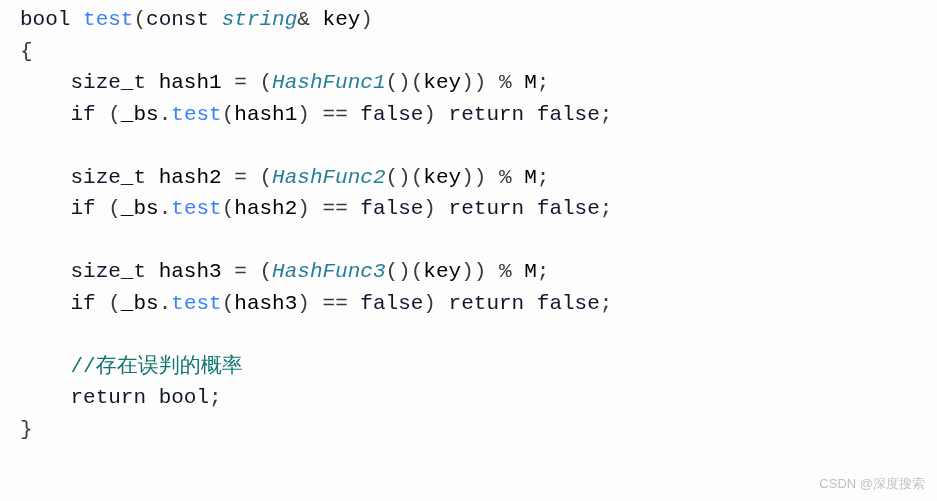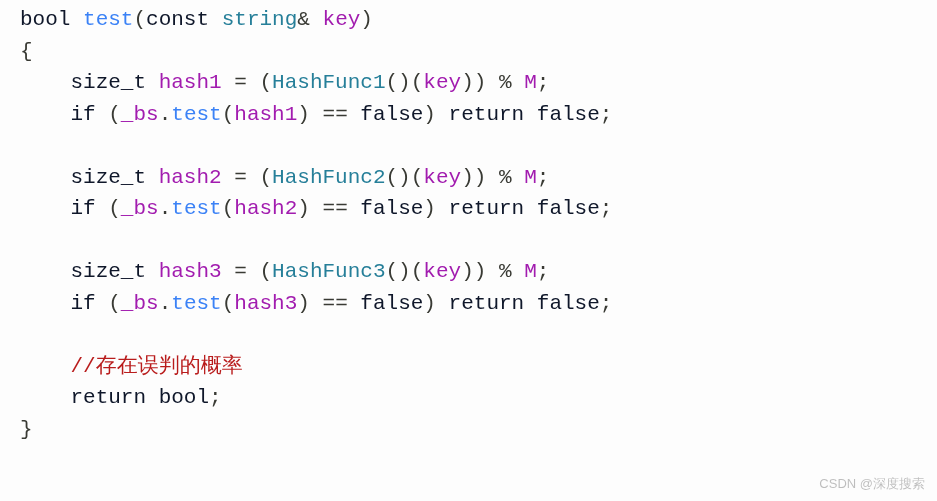--- a/index.html
+++ b/index.html
@@ -15,25 +15,25 @@
     overflow: hidden;
     position: relative;
   }
   pre {
     margin: 0;
     padding: 4px 0 0 20px;
     white-space: pre;
     font-family: inherit;
   }
   .kw   { color: #0f172a; }   
-  .type { color: #267f99; }   
-  .id   { color: #a21caf; }   
+  .type { color: #267f99; font-style: italic; }   
+  .id   { color: #000000; }   
   .fn   { color: #3b82f6; }   
   .pun  { color: #393a34; }
-  .cmt  { color: #b91c1c; }   
+  .cmt  { color: #0f766e; }   
   .watermark {
     position: absolute;
     right: 12px;
     bottom: 8px;
     font-size: 13px;
     color: rgba(0,0,0,0.25);
     font-family: sans-serif;
     margin-top: 10px;
   }
 </style>

